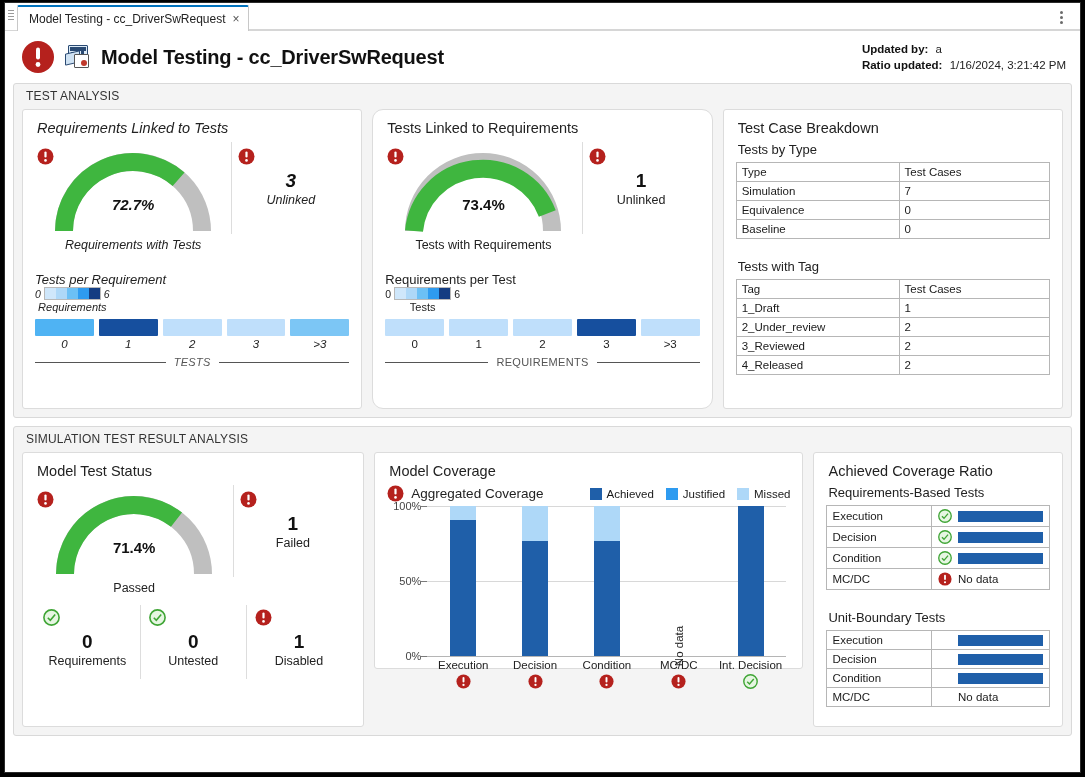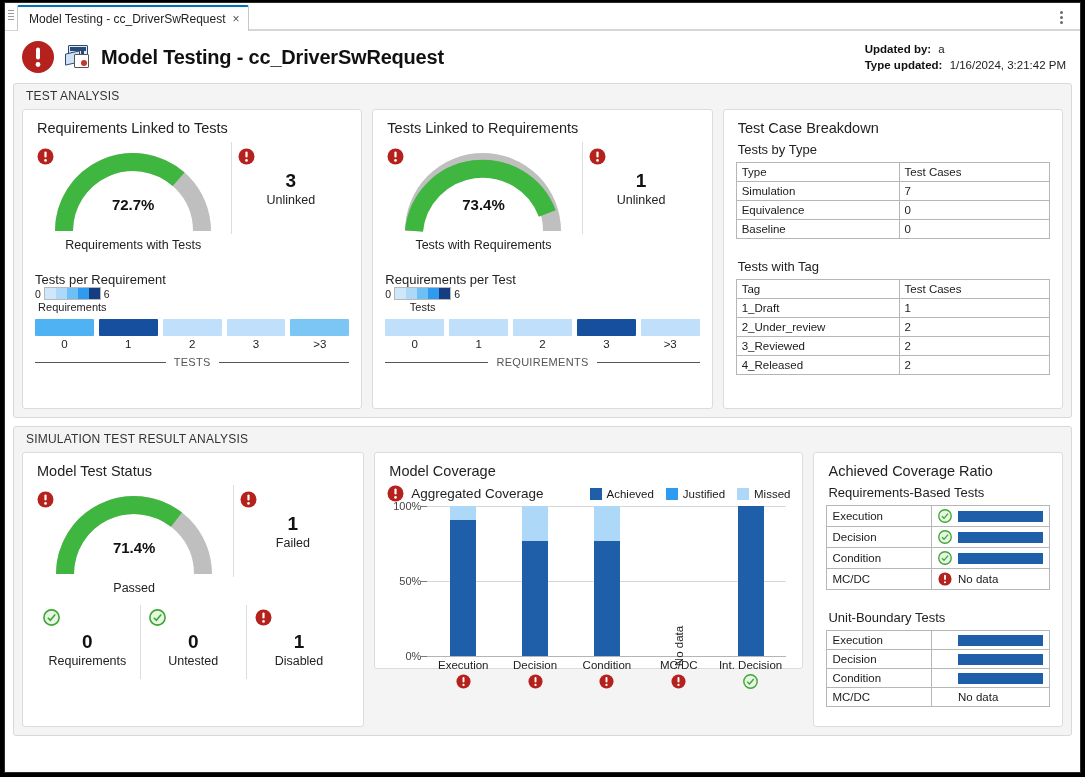--- a/index.html
+++ b/index.html
@@ -203,33 +203,33 @@
           <div class="mi-c"></div>
       </div>
       <div class="title">Model Testing - cc_DriverSwRequest</div>
     </div>
     <div class="hdr-right">
       <div class="row">
         <b>Updated by:</b>
         <span class="v">a</span>
       </div>
       <div class="row">
-        <b>Type updated:</b>
+        <b>Ratio updated:</b>
         <span class="v">1/16/2024, 3:21:42 PM</span>
       </div>
     </div>
   </div>
 
   <div class="body">
 
     <div class="section">
       <div class="section-title">TEST ANALYSIS</div>
       <div class="cards">
 
-        <div class="card" style="width:343px;height:300px;">
+        <div class="card" style="width:343px;height:300px;font-style:italic;">
           <div class="card-title">Requirements Linked to Tests</div>
           <div class="gauge-row">
             <div class="gauge-wrap">
               <svg class="gauge-alert" width="17" height="17" viewBox="0 0 17 17">
                 <circle cx="8.5" cy="8.5" r="8" fill="#b5211d"></circle>
                 <rect x="7.4" y="3.4" width="2.2" height="6.2" rx="1.1" fill="#fff"></rect>
                 <circle cx="8.5" cy="12.4" r="1.3" fill="#fff"></circle>
               </svg>
               <svg class="gauge-svg" width="166" height="88" viewBox="0 0 166 88">
                 <path d="M14 83 A69 69 0 0 1 152 83" fill="none" stroke="#bfbfbf" stroke-width="18"></path>
@@ -290,21 +290,21 @@
             </div>
           </div>
 
           <div class="axis-line">
             <span class="ln"></span>
             <span class="tx">TESTS</span>
             <span class="ln"></span>
           </div>
         </div>
 
-        <div class="card" style="width:343px;height:300px;">
+        <div class="card" style="width:343px;height:300px;border-radius:11px;">
           <div class="card-title">Tests Linked to Requirements</div>
           <div class="gauge-row">
             <div class="gauge-wrap">
               <svg class="gauge-alert" width="17" height="17" viewBox="0 0 17 17">
                 <circle cx="8.5" cy="8.5" r="8" fill="#b5211d"></circle>
                 <rect x="7.4" y="3.4" width="2.2" height="6.2" rx="1.1" fill="#fff"></rect>
                 <circle cx="8.5" cy="12.4" r="1.3" fill="#fff"></circle>
               </svg>
               <svg class="gauge-svg" width="166" height="88" viewBox="0 0 166 88">
                 <path d="M14 83 A69 69 0 0 1 152 83" fill="none" stroke="#bfbfbf" stroke-width="18"></path>

